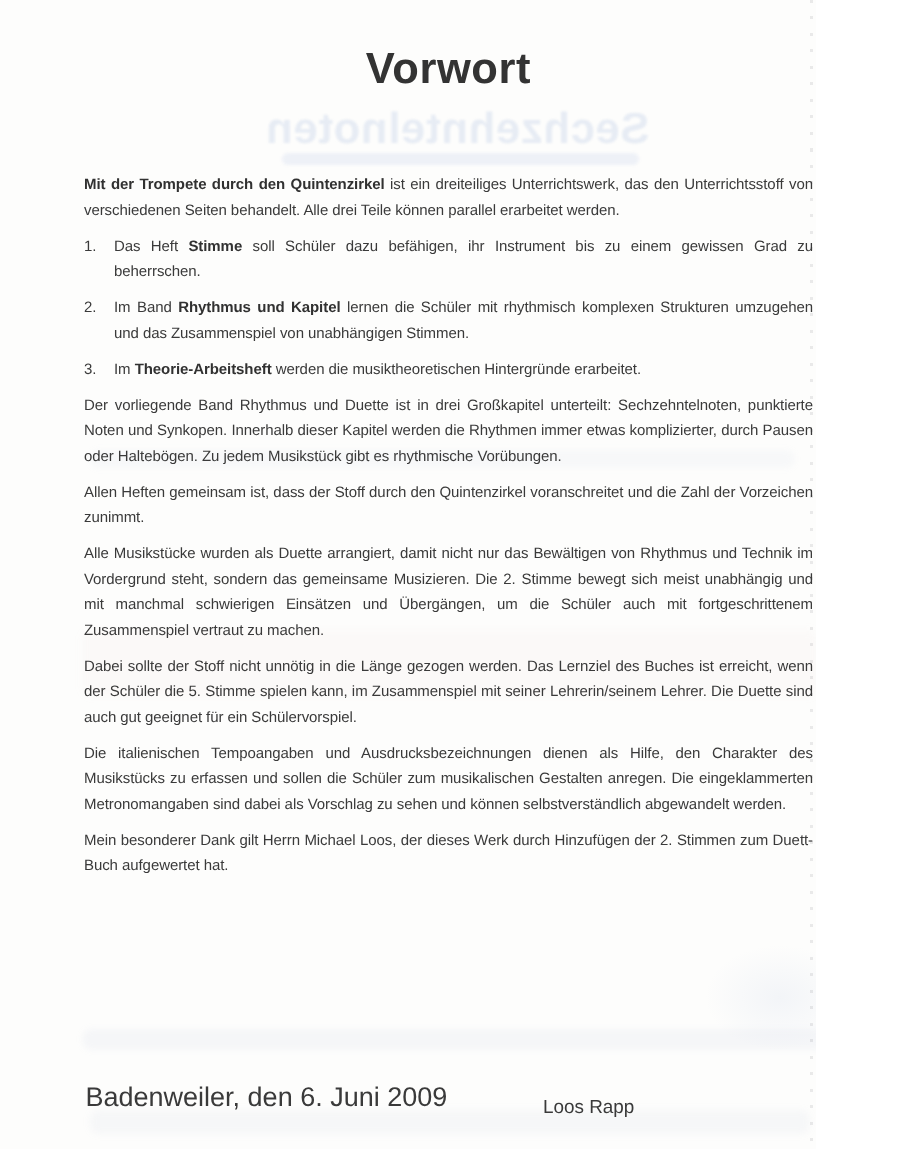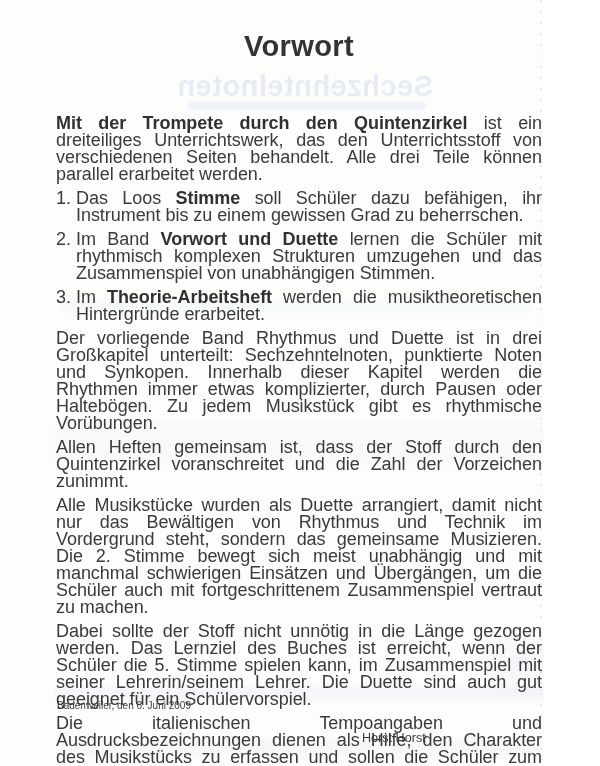--- a/index.html
+++ b/index.html
@@ -47,34 +47,34 @@
   .content { position: absolute; left: 56px; width: 486px; top: 30px; z-index: 1; }
   .title {
     text-align: center;
     font-size: 29px;
     font-weight: 700;
     letter-spacing: 0.4px;
     color: #333333;
     margin: 0 0 52px 0;
   }
   .para, .list-item {
-    font-size: 18px;
+    font-size: 10px;
     line-height: 17px;
     margin: 0 0 7px 0;
     text-align: justify;
     letter-spacing: -0.05px;
   }
   .list-item { display: flex; }
   .num { flex: none; width: 20px; }
   .li-body { flex: 1; text-align: justify; }
   .b { font-weight: 700; color: #313131; }
 
   .dateline {
-    position: absolute; left: 57px; top: 697px; z-index: 1;
-    font-size: 10px; line-height: 17px;
+    position: absolute; left: 57px; top: 723px; z-index: 1;
+    font-size: 18px; line-height: 17px;
   }
   .signature {
     position: absolute; left: 362px; top: 730px; z-index: 1;
     font-size: 12.6px; line-height: 17px;
   }
 </style>
 </head>
 <body>
 
 <div class="page">
@@ -90,34 +90,35 @@
     <div class="stray-mark"></div>
     <div class="edge-noise"></div>
   </div>
 
   <div class="content">
     <h1 class="title">Vorwort</h1>
     <div>
         <p class="para"><span class="b">Mit der Trompete durch den Quintenzirkel</span><span> ist ein dreiteiliges Unterrichtswerk, das den Unterrichtsstoff von verschiedenen Seiten behandelt. Alle drei Teile können parallel erarbeitet werden.</span></p>
         <div class="list-item">
           <span class="num">1.</span>
-          <span class="li-body"><span>Das Loos </span><span class="b">Stimme</span><span> soll Schüler dazu befähigen, ihr Instrument bis zu einem gewissen Grad zu beherrschen.</span></span>
+          <span class="li-body"><span>Das Heft </span><span class="b">Stimme</span><span> soll Schüler dazu befähigen, ihr Instrument bis zu einem gewissen Grad zu beherrschen.</span></span>
         </div>
         <div class="list-item">
           <span class="num">2.</span>
-          <span class="li-body"><span>Im Band </span><span class="b">Vorwort und Duette</span><span> lernen die Schüler mit rhythmisch komplexen Strukturen umzugehen und das Zusammenspiel von unabhängigen Stimmen.</span></span>
+          <span class="li-body"><span>Im Band </span><span class="b">Rhythmus und Kapitel</span><span> lernen die Schüler mit rhythmisch komplexen Strukturen umzugehen und das Zusammenspiel von unabhängigen Stimmen.</span></span>
         </div>
         <div class="list-item">
           <span class="num">3.</span>
           <span class="li-body"><span>Im </span><span class="b">Theorie-Arbeitsheft</span><span> werden die musiktheoretischen Hintergründe erarbeitet.</span></span>
         </div>
         <p class="para"><span>Der vorliegende Band Rhythmus und Duette ist in drei Großkapitel unterteilt: Sechzehntelnoten, punktierte Noten und Synkopen. Innerhalb dieser Kapitel werden die Rhythmen immer etwas komplizierter, durch Pausen oder Haltebögen. Zu jedem Musikstück gibt es rhythmische Vorübungen.</span></p>
         <p class="para"><span>Allen Heften gemeinsam ist, dass der Stoff durch den Quintenzirkel voranschreitet und die Zahl der Vorzeichen zunimmt.</span></p>
         <p class="para"><span>Alle Musikstücke wurden als Duette arrangiert, damit nicht nur das Bewältigen von Rhythmus und Technik im Vordergrund steht, sondern das gemeinsame Musizieren. Die 2. Stimme bewegt sich meist unabhängig und mit manchmal schwierigen Einsätzen und Übergängen, um die Schüler auch mit fortgeschrittenem Zusammenspiel vertraut zu machen.</span></p>
         <p class="para"><span>Dabei sollte der Stoff nicht unnötig in die Länge gezogen werden. Das Lernziel des Buches ist erreicht, wenn der Schüler die 5. Stimme spielen kann, im Zusammenspiel mit seiner Lehrerin/seinem Lehrer. Die Duette sind auch gut geeignet für ein Schülervorspiel.</span></p>
         <p class="para"><span>Die italienischen Tempoangaben und Ausdrucksbezeichnungen dienen als Hilfe, den Charakter des Musikstücks zu erfassen und sollen die Schüler zum musikalischen Gestalten anregen. Die eingeklammerten Metronomangaben sind dabei als Vorschlag zu sehen und können selbstverständlich abgewandelt werden.</span></p>
+        <p class="para"><span>Mein besonderer Dank gilt Herrn Michael Loos, der dieses Werk durch Hinzufügen der 2. Stimmen zum Duett-Buch aufgewertet hat.</span></p>
       </div>
   </div>
 
   <div class="dateline">Badenweiler, den 6. Juni 2009</div>
-  <div class="signature">Horst Horst</div>
+  <div class="signature">Loos Rapp</div>
 
 </div>
 
 </body></html>

